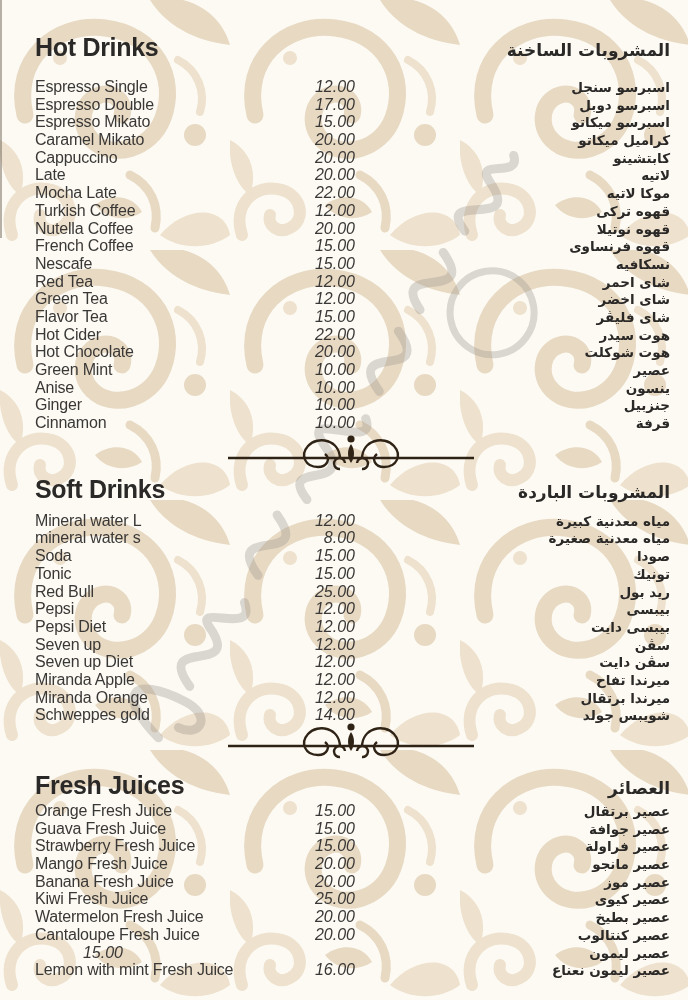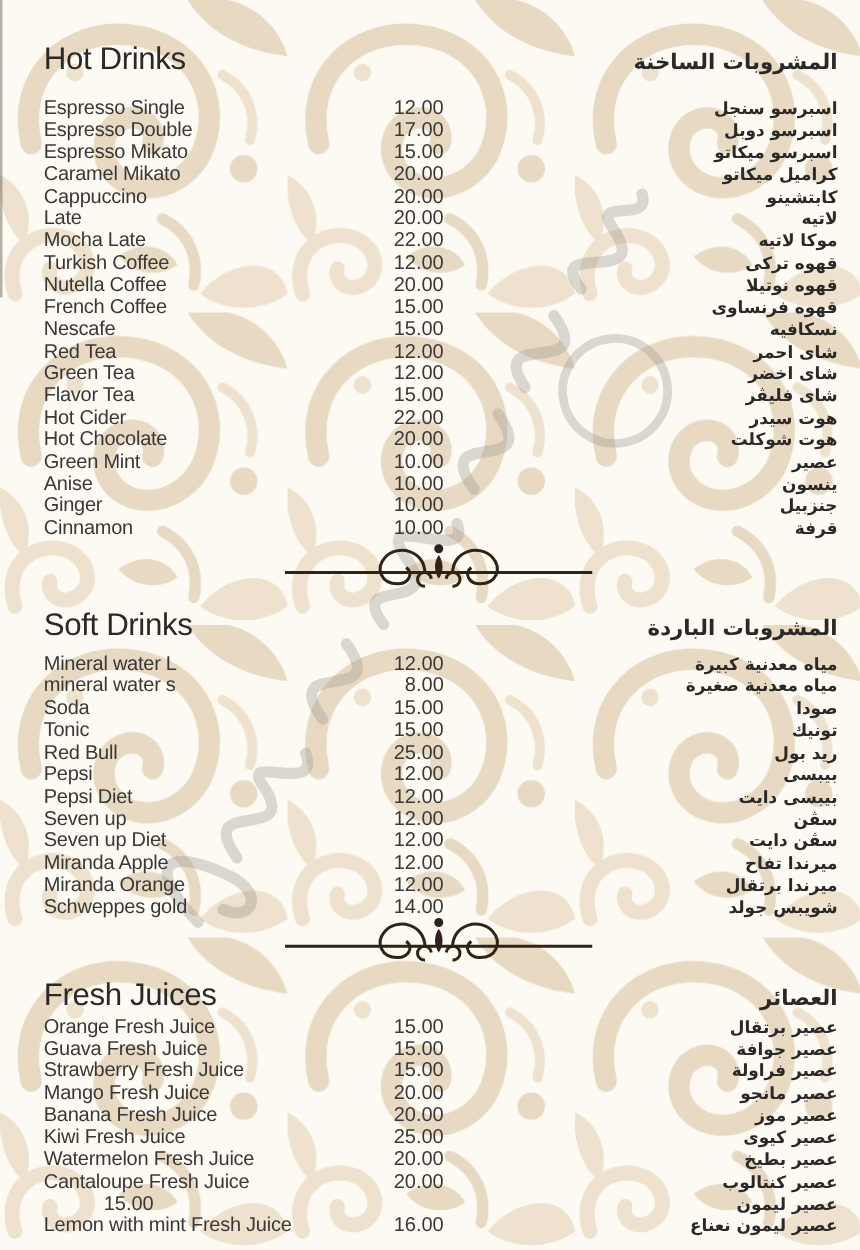--- a/index.html
+++ b/index.html
@@ -23,32 +23,32 @@
   .pat-f{fill:var(--c-pattern);}
   .pat-f2{fill:var(--c-pattern2);}
   .pat-s{stroke:var(--c-pattern);fill:none;stroke-linecap:round;}
   .pat-s2{stroke:var(--c-pattern2);fill:none;stroke-linecap:round;}
   .wm-s{stroke:var(--c-watermark);fill:none;stroke-linecap:round;}
   .content{position:relative;z-index:2;}
   .scan-line{position:absolute;left:0;top:0;width:2px;height:238px;background:#6f6559;opacity:.5;z-index:3;}
 
   .menu-section{margin-left:35px;margin-right:18px;}
   .sec-hot{margin-top:33px;}
-  .sec-soft{margin-top:14px;}
+  .sec-soft{margin-top:3px;}
   .sec-juice{margin-top:11px;}
   .sec-head{display:flex;justify-content:space-between;align-items:baseline;height:25px;}
-  .head-en{font-size:25px;font-weight:normal;color:var(--c-head);letter-spacing:-.3px;}
+  .head-en{font-size:25px;font-weight:bold;color:var(--c-head);letter-spacing:-.3px;}
   .head-ar{font-family:"DejaVu Sans",sans-serif;font-size:17px;font-weight:bold;color:var(--c-head);direction:rtl;}
   .rows{display:flex;flex-direction:column;}
   .sec-hot .rows{margin-top:20px;}
   .sec-soft .rows{margin-top:12px;}
   .sec-juice .rows{margin-top:6px;}
   .row{display:flex;align-items:baseline;height:17.7px;line-height:17.7px;}
   .row .en{width:232px;font-size:16px;color:var(--c-text);letter-spacing:-.2px;white-space:nowrap;}
-  .row .price{width:88px;font-size:16px;color:var(--c-text);text-align:right;}
+  .row .price{width:88px;font-size:16px;color:var(--c-text);text-align:right;font-style:italic;}
   .row .ar{flex:1;font-family:"DejaVu Sans",sans-serif;font-size:13.5px;font-weight:bold;color:var(--c-head);text-align:right;direction:rtl;white-space:nowrap;}
   .divider{display:block;margin-left:228px;}
   .div-1{margin-top:0;}
   .div-2{margin-top:-4px;}
   .orn{stroke:var(--c-ornament);fill:none;stroke-width:2.4;}
   .orn-f{fill:var(--c-ornament);stroke:none;}
 </style>
 </head>
 <body>
 

